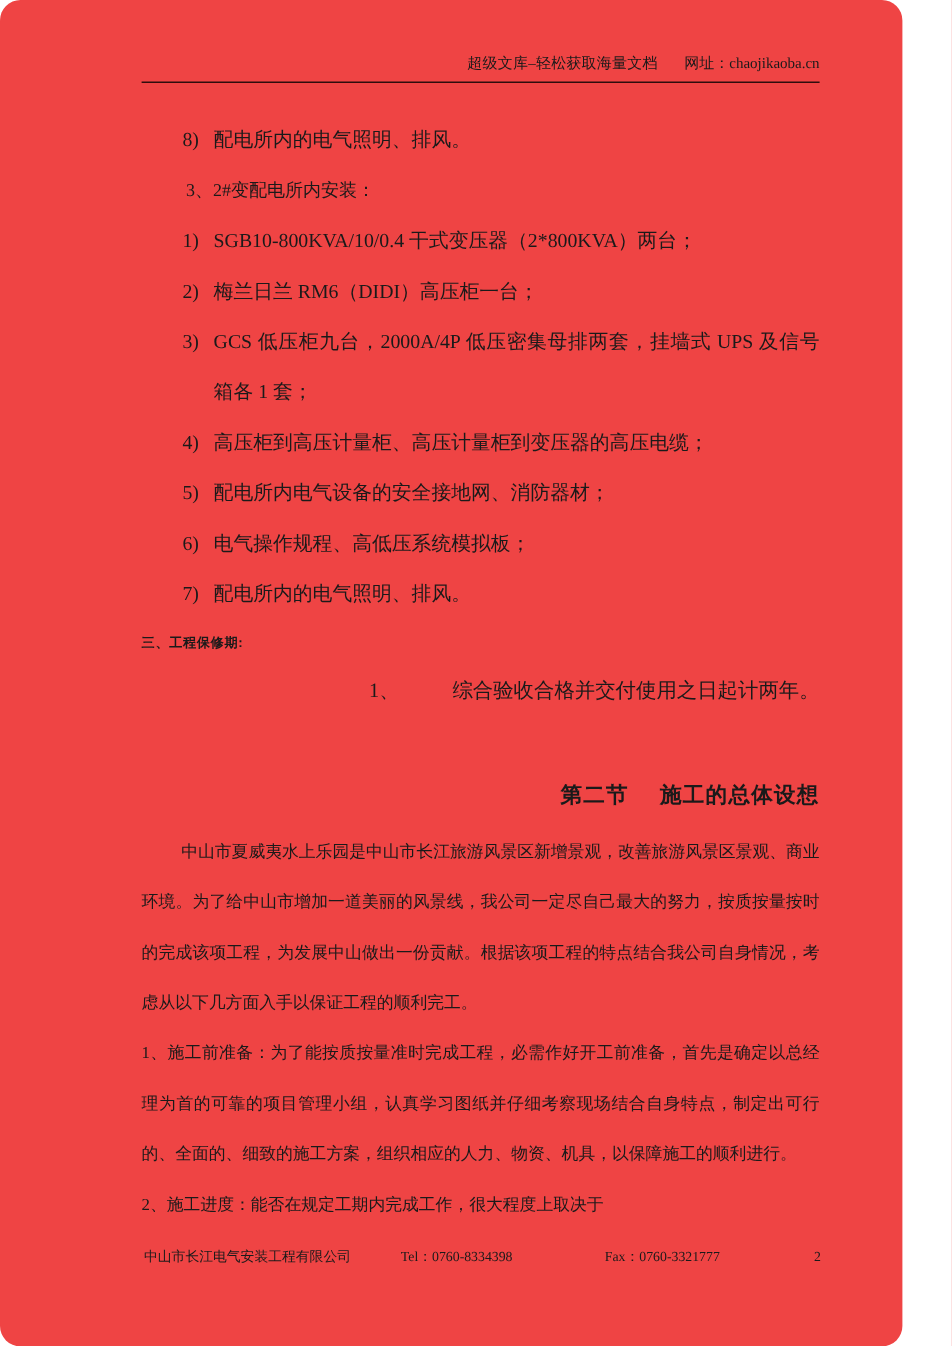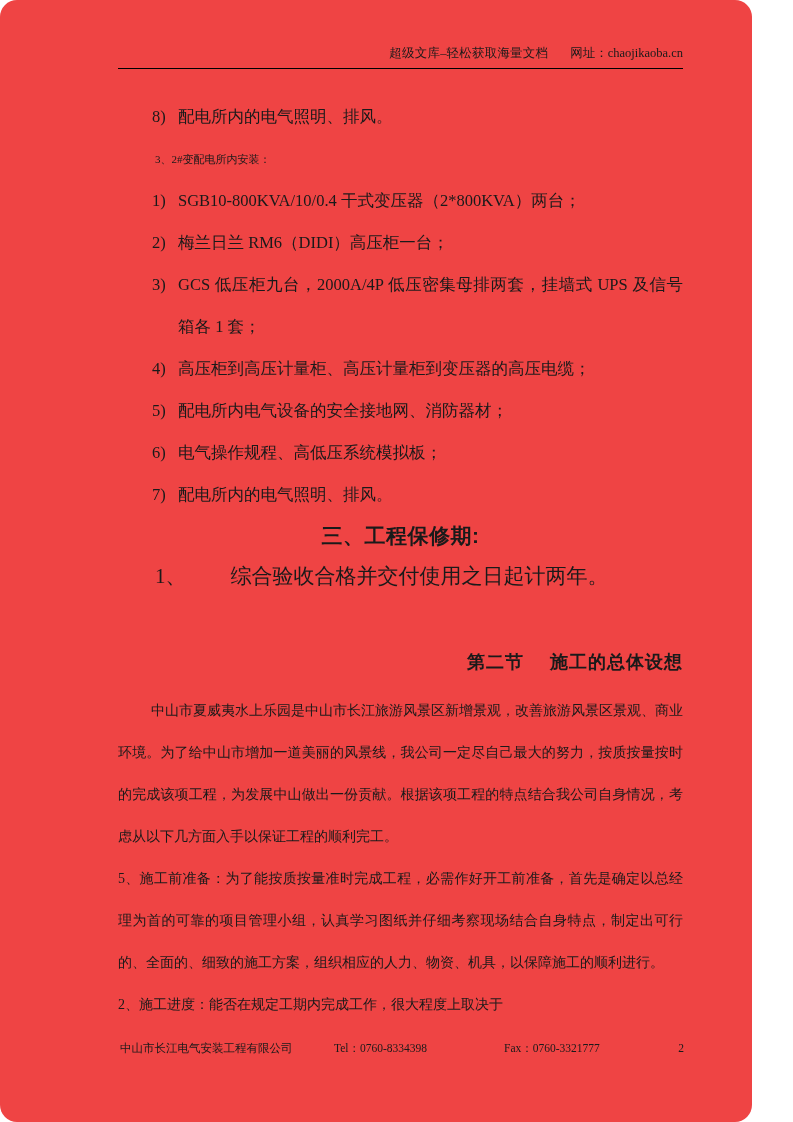--- a/index.html
+++ b/index.html
@@ -61,39 +61,39 @@
     left: 34px;
     top: 0;
     font-size: 16.5px;
     line-height: 42px;
   }
   .li .txt { }
 
   
   .sub-num {
     padding-left: 37px;
-    font-size: 11px;
+    font-size: 15px;
     line-height: 42px;
   }
 
   
   .sec-head {
     font-weight: bold;
-    font-size: 21px;
+    font-size: 11px;
     line-height: 40px;
     font-family: "Liberation Sans", sans-serif;
     letter-spacing: 0.5px;
-    text-align: center;
   }
 
   .num-item {
     position: relative;
     padding-left: 37px;
-    font-size: 21px;
+    font-size: 17px;
     line-height: 40px;
+    text-align: right;
   }
   .num-item .n-mark { }
   .num-item .n-tab { display: inline-block; width: 44px; }
 
   
   .chapter-title {
     text-align: right;
     font-weight: bold;
     font-size: 18px;
     line-height: 40px;
@@ -194,21 +194,21 @@
     </div>
 
     <div class="chapter-title">
       <span>第二节</span><span class="ct-gap"></span><span>施工的总体设想</span>
     </div>
 
     <div class="spacer-8"></div>
 
     <div class="para indent">中山市夏威夷水上乐园是中山市长江旅游风景区新增景观，改善旅游风景区景观、商业环境。为了给中山市增加一道美丽的风景线，我公司一定尽自己最大的努力，按质按量按时的完成该项工程，为发展中山做出一份贡献。根据该项工程的特点结合我公司自身情况，考虑从以下几方面入手以保证工程的顺利完工。</div>
 
-    <div class="para">5、施工前准备：为了能按质按量准时完成工程，必需作好开工前准备，首先是确定以总经理为首的可靠的项目管理小组，认真学习图纸并仔细考察现场结合自身特点，制定出可行的、全面的、细致的施工方案，组织相应的人力、物资、机具，以保障施工的顺利进行。</div>
+    <div class="para">1、施工前准备：为了能按质按量准时完成工程，必需作好开工前准备，首先是确定以总经理为首的可靠的项目管理小组，认真学习图纸并仔细考察现场结合自身特点，制定出可行的、全面的、细致的施工方案，组织相应的人力、物资、机具，以保障施工的顺利进行。</div>
 
     <div class="para">2、施工进度：能否在规定工期内完成工作，很大程度上取决于</div>
 
   </div>
 
   <div class="footer">
     <div class="f-row">
       <span class="f-company">中山市长江电气安装工程有限公司</span>
       <span class="f-tel">Tel：0760-8334398</span>
       <span class="f-fax">Fax：0760-3321777</span>

